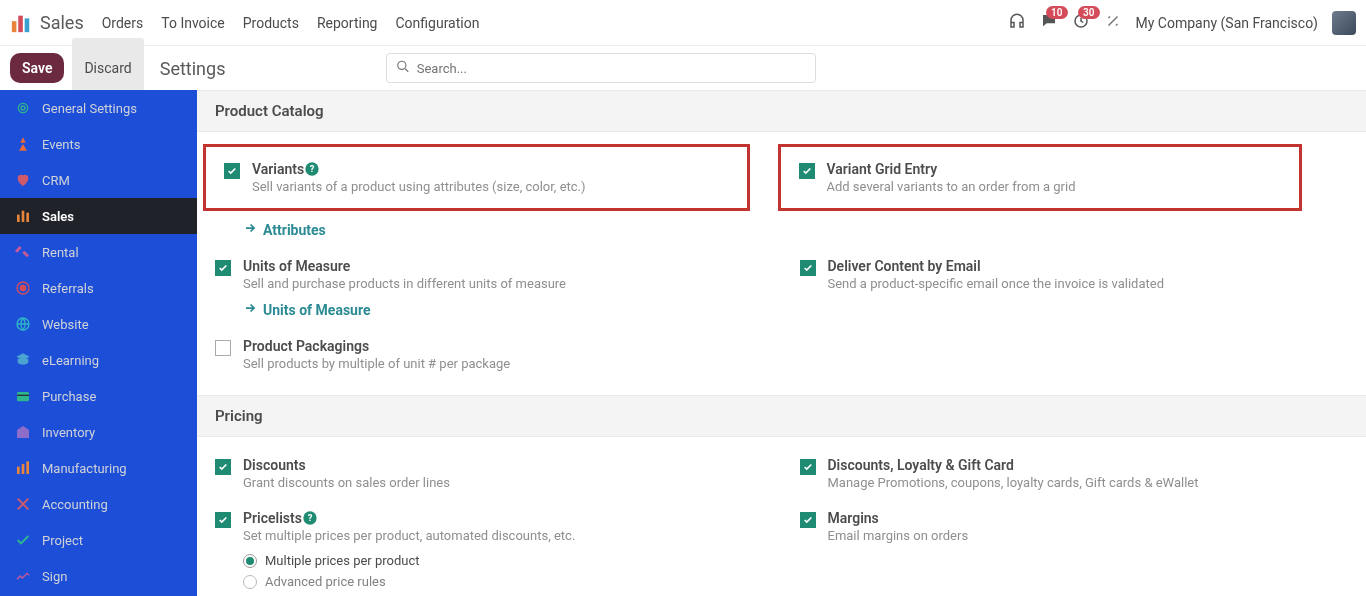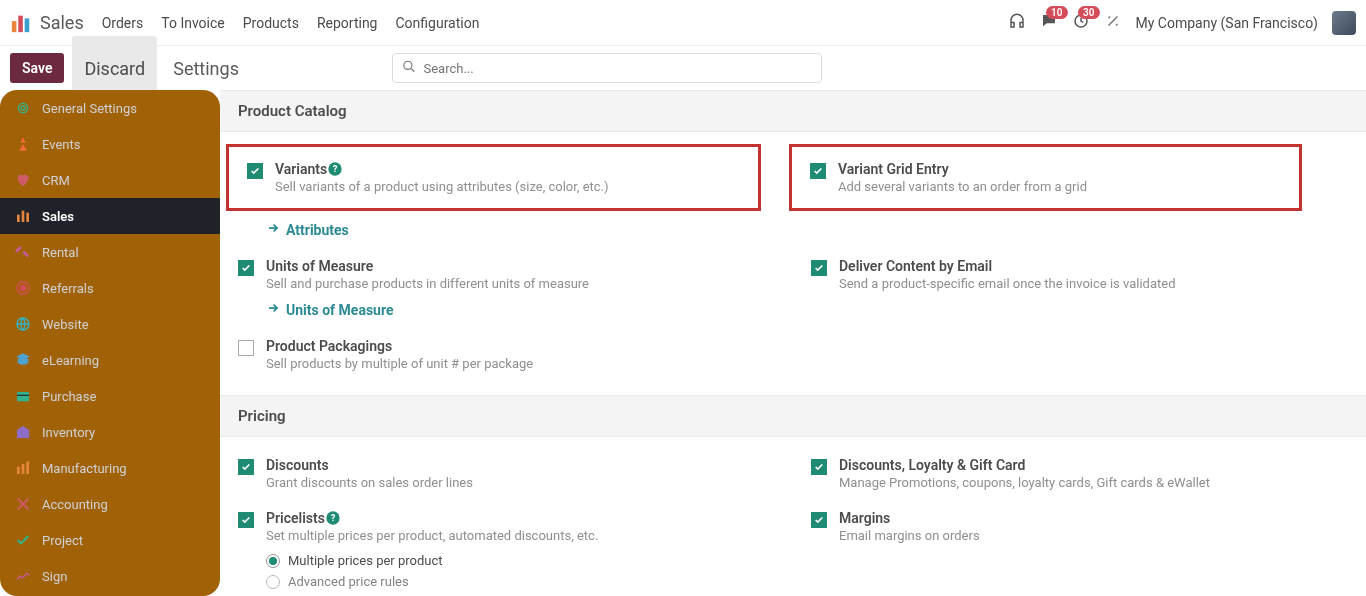--- a/index.html
+++ b/index.html
@@ -13,33 +13,33 @@
 .topnav .menu-item { color: #4c4c4c; font-size: 14px; cursor: pointer; }
 .topnav .spacer { flex: 1; }
 .topnav .right { display: flex; align-items: center; gap: 14px; }
 .topnav .right .icon-btn { position: relative; cursor: pointer; color: #666; }
 .topnav .badge { position: absolute; top: -6px; right: -10px; background: #d44c59; color: #fff; border-radius: 9px; font-size: 10px; padding: 1px 5px; font-weight: 600; }
 .topnav .company { font-size: 14px; color: #4c4c4c; cursor: pointer; }
 .topnav .avatar { width: 24px; height: 24px; border-radius: 4px; background: linear-gradient(135deg,#6d7b8d,#3c4a5c); cursor: pointer; }
 
 
 .subbar { height: 44px; display: flex; align-items: center; padding: 0 10px; gap: 8px; }
-.btn-save { background:#6b2a3f; color:#fff; border:none; padding:7px 12px; font-size:14px; font-weight:600; border-radius:3px; cursor:pointer;}
-.btn-discard { background:#e9e9e9; color:#4c4c4c; border:none; padding:22px 12px; font-size:18px; border-radius:3px; cursor:pointer;}
+.btn-save { background:#6b2a3f; color:#fff; border:none; padding:7px 12px; font-size:14px; font-weight:600; border-radius:10px; cursor:pointer;}
+.btn-discard { background:#e9e9e9; color:#4c4c4c; border:none; padding:22px 12px; font-size:14px; border-radius:3px; cursor:pointer;}
 .crumb-title { font-size:18px; color:#5a5a5a; margin-left:8px; }
 .search-wrap { margin-left: auto; margin-right: auto; position: relative; width: 430px; }
 .search-wrap .search-icon { position:absolute; left:10px; top:50%; transform:translateY(-50%); color:#888;}
 .search-wrap input { width:100%; height:30px; border:1px solid #ddd; border-radius:4px; padding-left:30px; font-size:13px; }
 .subbar .filler { width:380px; }
 
 
 .main { display:flex; position:relative; height: calc(596px - 46px - 44px); }
 
 
-.sidebar { width: 220px; background:#a16207; color:#cfd2d7; overflow-y:auto; flex-shrink:0;border-radius:17px;}
+.sidebar { width: 197px; background:#1d4ed8; color:#cfd2d7; overflow-y:auto; flex-shrink:0;}
 .sidebar .item { display:flex; align-items:center; gap:10px; padding:9px 14px; cursor:pointer; font-size:13px;}
 .sidebar .item.active { background:#1f2228; color:#fff; font-weight:600;}
 .sidebar .item .sicon { width:18px; height:18px; display:flex; align-items:center; justify-content:center; flex-shrink:0;}
 
 
 .content { flex:1; overflow-y:auto; background:#fff; position:relative;}
 .section-head { background:#f4f4f4; border-top:1px solid #e9e9e9; border-bottom:1px solid #e9e9e9; padding:11px 18px; font-size:15px; font-weight:600; color:#4c4c4c;}
 .settings-grid { display:flex; flex-wrap:wrap; padding: 6px 0 18px 0;}
 .setting-block { width: 50%; padding: 14px 18px 6px 18px; display:flex; gap:12px; }
 .setting-block .cb-wrap { padding-top:2px; }

